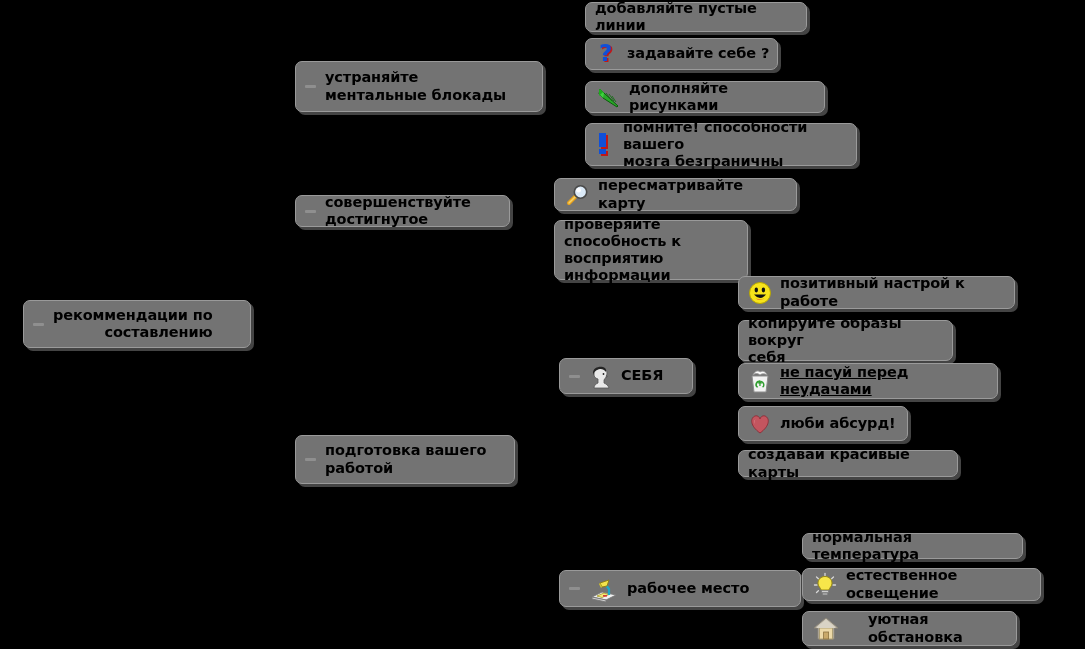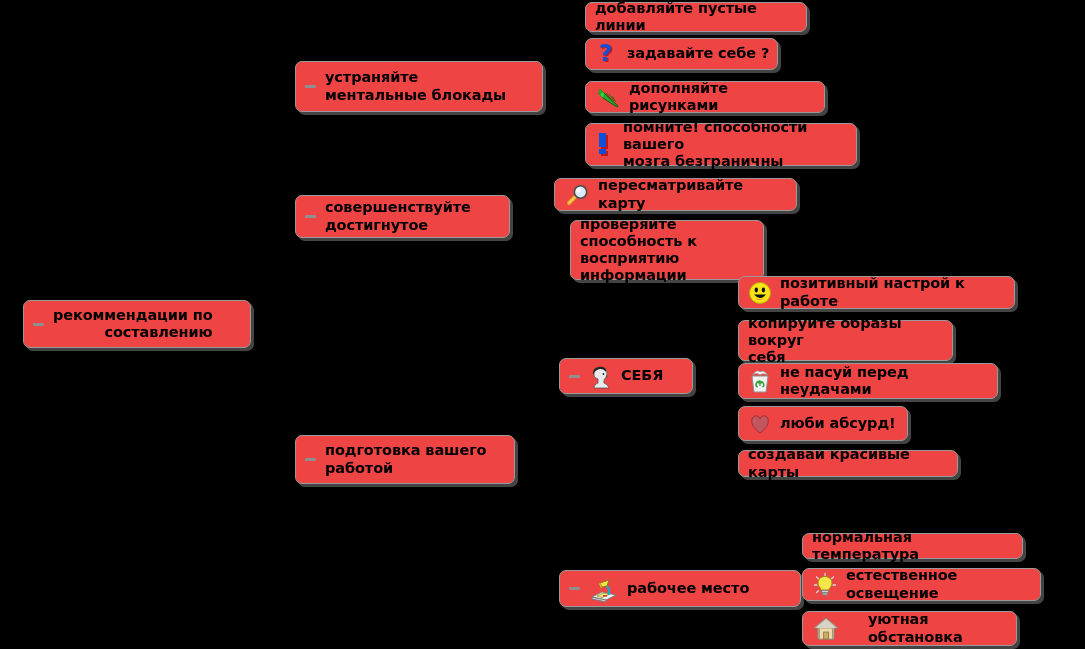--- a/index.html
+++ b/index.html
@@ -15,21 +15,21 @@
     width: 1085px;
     height: 649px;
     background: #000000;
   }
 
   
   .node {
     position: absolute;
     display: flex;
     align-items: center;
-    background: #ef4444;
+    background: #737373;
     border: 1px solid #9a9a9a;
     border-radius: 7px;
     box-shadow: 3px 3px 0 rgba(80,80,80,0.85);
     padding: 5px 6px 5px 9px;
     color: #000000;
     font-size: 14.5px;
     font-weight: bold;
     line-height: 1.18;
     letter-spacing: -0.1px;
     white-space: pre-line;
@@ -54,35 +54,35 @@
     position: relative;
     margin-right: 8px;
   }
 
   
   .ico svg { display: block; }
 
   
   #n-root      { left: 23px;  top: 300px; width: 228px; height: 48px; text-align: right; }
   #n-block     { left: 295px; top: 61px;  width: 248px; height: 51px; }
-  #n-improve   { left: 295px; top: 195px; width: 215px; height: 43px; }
+  #n-improve   { left: 295px; top: 195px; width: 215px; height: 32px; }
   #n-prep      { left: 295px; top: 435px; width: 220px; height: 49px; }
 
   #n-emptylines{ left: 585px; top: 2px;   width: 222px; height: 30px; }
   #n-askself   { left: 585px; top: 38px;  width: 193px; height: 32px; }
   #n-drawings  { left: 585px; top: 81px;  width: 240px; height: 32px; }
   #n-remember  { left: 585px; top: 123px; width: 272px; height: 43px; }
 
   #n-review    { left: 554px; top: 178px; width: 243px; height: 33px; }
-  #n-check     { left: 554px; top: 220px; width: 194px; height: 60px; margin-left: 16px; }
+  #n-check     { left: 554px; top: 220px; width: 194px; height: 60px; }
 
   #n-self      { left: 559px; top: 358px; width: 134px; height: 36px; }
   #n-positive  { left: 738px; top: 276px; width: 277px; height: 33px; }
   #n-copy      { left: 738px; top: 320px; width: 215px; height: 41px; }
-  #n-notfail   { left: 738px; top: 363px; width: 260px; height: 36px; }
+  #n-notfail   { left: 738px; top: 363px; width: 260px; height: 36px; text-decoration: underline; }
   #n-absurd    { left: 738px; top: 406px; width: 170px; height: 35px; }
   #n-beauty    { left: 738px; top: 450px; width: 220px; height: 27px; }
 
   #n-materials { left: 559px; top: 486px; width: 199px; height: 41px; }
   #n-workplace { left: 559px; top: 570px; width: 242px; height: 37px; }
   #n-temp      { left: 802px; top: 533px; width: 221px; height: 26px; }
   #n-light     { left: 802px; top: 568px; width: 239px; height: 33px; }
   #n-cozy      { left: 802px; top: 611px; width: 215px; height: 35px; gap: 20px; }
 </style>
 </head>

